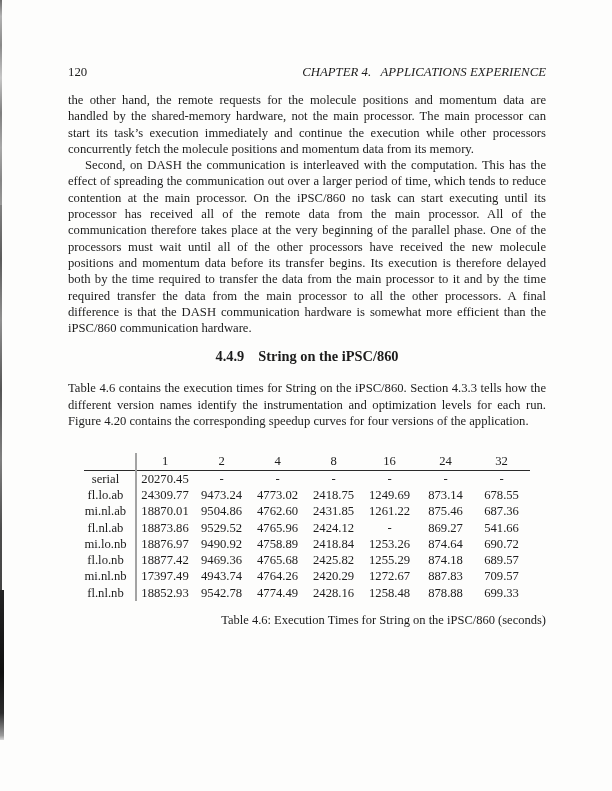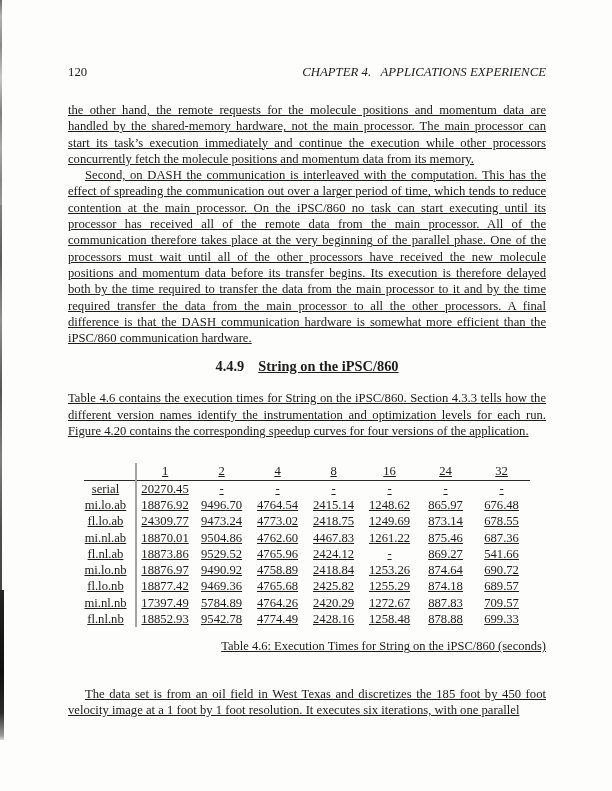--- a/index.html
+++ b/index.html
@@ -18,22 +18,22 @@
     background:linear-gradient(#6b6b6b 0%,#3f3f3f 14%,#7d7d7d 30%,#383838 48%,#6a6a6a 66%,#2f2f2f 84%,#232323 100%);}
   .edge-bot{top:590px;width:4px;height:150px;
     background:linear-gradient(#242424 0%,#101010 55%,#2c2c2c 82%,#9b9b9b 97%,#d9d9d9 100%);}
   .running-header{
     position:absolute;top:65px;left:68px;width:478px;
     display:flex;justify-content:space-between;align-items:baseline;
     font-size:12.8px;
   }
   .running-header .chapter{font-style:italic;white-space:pre;margin-left:41px;}
   .content{
-    position:absolute;top:102px;left:68px;width:478px;
-    font-size:12.65px;line-height:16.3px;text-align:justify;text-decoration:underline;
+    position:absolute;top:92px;left:68px;width:478px;
+    font-size:12.65px;line-height:16.3px;text-align:justify;
   }
   .content p{margin:0;}
   p.indent{text-indent:17px;}
   .section-heading{
     margin:11px 0 15px 0;text-align:center;
     font-size:14.4px;font-weight:bold;line-height:18px;
   }
   .section-heading .secnum{display:inline-block;margin-right:14px;}
   table.exec-table{
     border-collapse:collapse;margin:24px auto 0 auto;
@@ -105,45 +105,35 @@
             <td class="label">serial</td>
             <td>20270.45</td>
             <td>-</td>
             <td>-</td>
             <td>-</td>
             <td>-</td>
             <td>-</td>
             <td>-</td>
           </tr>
           <tr>
-            <td class="label">mi.lo.ab</td>
-            <td>18876.92</td>
-            <td>9496.70</td>
-            <td>4764.54</td>
-            <td>2415.14</td>
-            <td>1248.62</td>
-            <td>865.97</td>
-            <td>676.48</td>
-          </tr>
-          <tr>
             <td class="label">fl.lo.ab</td>
             <td>24309.77</td>
             <td>9473.24</td>
             <td>4773.02</td>
             <td>2418.75</td>
             <td>1249.69</td>
             <td>873.14</td>
             <td>678.55</td>
           </tr>
           <tr>
             <td class="label">mi.nl.ab</td>
             <td>18870.01</td>
             <td>9504.86</td>
             <td>4762.60</td>
-            <td>4467.83</td>
+            <td>2431.85</td>
             <td>1261.22</td>
             <td>875.46</td>
             <td>687.36</td>
           </tr>
           <tr>
             <td class="label">fl.nl.ab</td>
             <td>18873.86</td>
             <td>9529.52</td>
             <td>4765.96</td>
             <td>2424.12</td>
@@ -167,21 +157,21 @@
             <td>9469.36</td>
             <td>4765.68</td>
             <td>2425.82</td>
             <td>1255.29</td>
             <td>874.18</td>
             <td>689.57</td>
           </tr>
           <tr>
             <td class="label">mi.nl.nb</td>
             <td>17397.49</td>
-            <td>5784.89</td>
+            <td>4943.74</td>
             <td>4764.26</td>
             <td>2420.29</td>
             <td>1272.67</td>
             <td>887.83</td>
             <td>709.57</td>
           </tr>
           <tr>
             <td class="label">fl.nl.nb</td>
             <td>18852.93</td>
             <td>9542.78</td>
@@ -189,16 +179,15 @@
             <td>2428.16</td>
             <td>1258.48</td>
             <td>878.88</td>
             <td>699.33</td>
           </tr>
         </tbody>
     </table>
 
     <div class="table-caption">Table 4.6: Execution Times for String on the iPSC/860 (seconds)</div>
 
-    <p class="indent after-table">The data set is from an oil field in West Texas and discretizes the 185 foot by 450 foot velocity image at a 1 foot by 1 foot resolution. It executes six iterations, with one parallel</p>
   </div>
 
 </div>
 
 </body></html>

